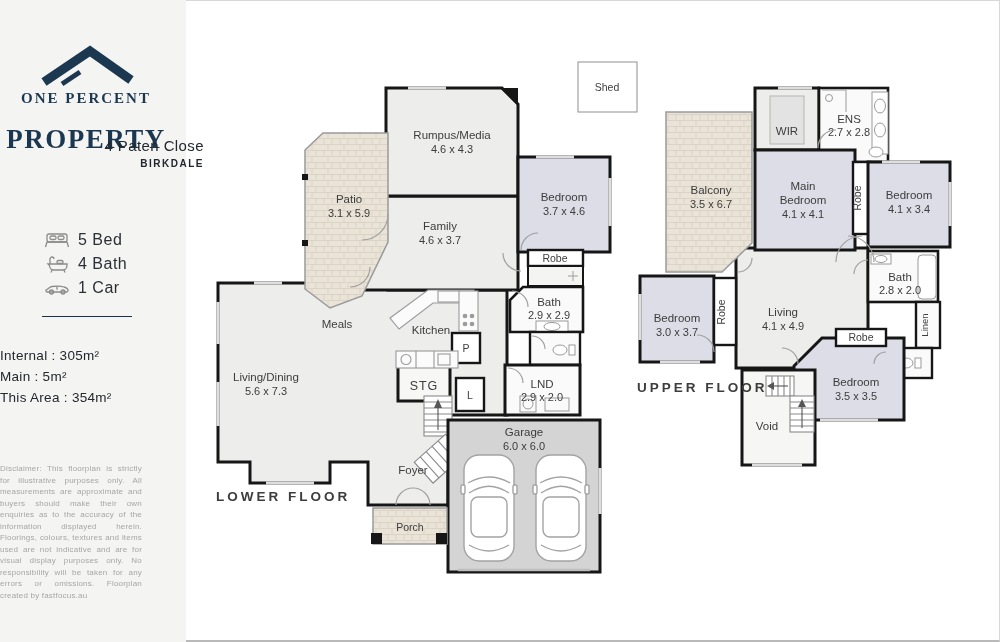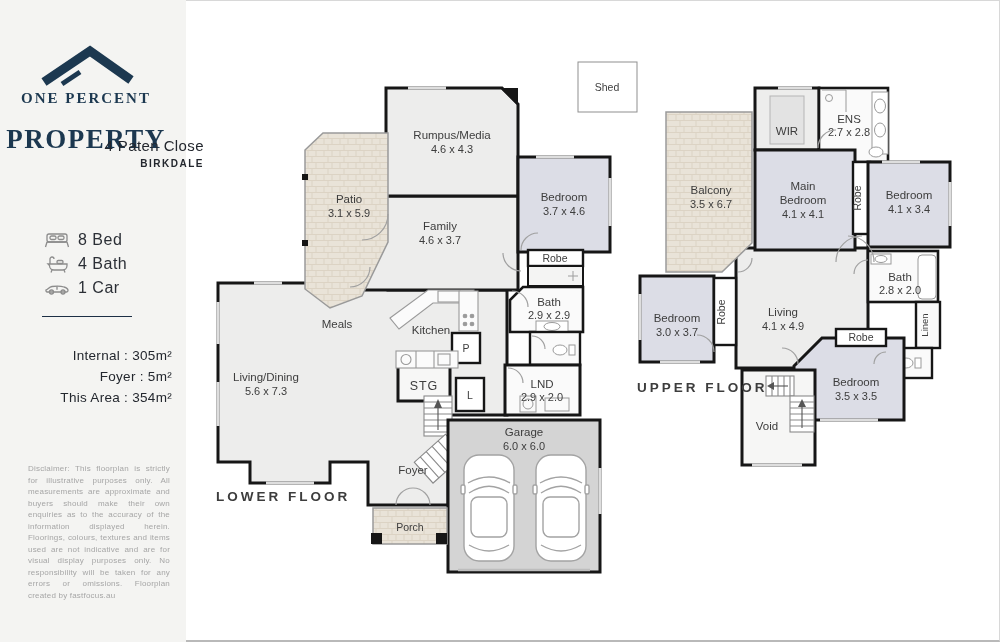--- a/index.html
+++ b/index.html
@@ -13,22 +13,22 @@
   .logo-l1{font-family:"Liberation Serif","DejaVu Serif",serif;font-size:15px;letter-spacing:2px;font-weight:700;}
   .logo-l2{font-family:"Liberation Serif","DejaVu Serif",serif;font-size:27px;letter-spacing:1.5px;font-weight:700;margin-top:17px;}
   .address{position:absolute;left:0;top:137px;width:172px;text-align:right;color:#23272e;margin-left:32px;}
   .addr1{font-size:15px;font-weight:500;letter-spacing:.4px;}
   .addr2{font-size:10px;font-weight:700;letter-spacing:1.5px;margin-top:4px;}
   .features{position:absolute;left:44px;top:228px;color:#2b2f36;}
   .feat-row{display:flex;align-items:center;height:24px;}
   .feat-row svg{width:26px;height:18px;margin-right:8px;}
   .feat-label{font-size:16px;letter-spacing:.5px;}
   .divider{position:absolute;left:42px;top:316px;width:90px;border-top:1.5px solid #1c2f45;}
-  .areas{position:absolute;left:0;top:345px;width:172px;text-align:right;color:#23272e;font-size:13.5px;line-height:21px;letter-spacing:.3px;}
-  .disclaimer{position:absolute;left:28px;top:463px;width:142px;font-size:8px;line-height:11.5px;
+  .areas{position:absolute;left:0;top:345px;width:172px;text-align:left;color:#23272e;font-size:13.5px;line-height:21px;letter-spacing:.3px;}
+  .disclaimer{position:absolute;left:0;top:463px;width:142px;font-size:8px;line-height:11.5px;
               color:#a6a6a6;text-align:justify;letter-spacing:.2px;}
   
   .plan{position:absolute;left:0;top:0;}
   .plan text{font-family:"Liberation Sans","DejaVu Sans",sans-serif;fill:#3d3d3d;}
   .rname{font-size:11.5px;}
   .rdim{font-size:11px;}
   .rsmall{font-size:10.5px;}
   .ftitle{font-size:13.5px;font-weight:600;letter-spacing:3px;fill:#2c2c2c;}
 </style>
 </head>
@@ -52,21 +52,21 @@
   </div>
 
   <div class="features">
     <div class="feat-row">
       <svg viewBox="0 0 26 18" fill="none" stroke="#8c8c8c" stroke-width="1.3">
         <rect x="3" y="3" width="20" height="8" rx="2"></rect>
           <path d="M3,11 L1.5,16 M23,11 L24.5,16 M3,11 H23"></path>
         <rect x="6" y="5" width="6" height="3.5" rx="1.5"></rect>
           <rect x="14" y="5" width="6" height="3.5" rx="1.5"></rect>
       </svg>
-      <span class="feat-label">8 Bed</span>
+      <span class="feat-label">5 Bed</span>
     </div>
     <div class="feat-row">
       <svg viewBox="0 0 26 18" fill="none" stroke="#8c8c8c" stroke-width="1.3">
         <path d="M4,9 H23 V10.5 a4.5,4.5 0 0 1 -4.5,4.5 H10 a4.5,4.5 0 0 1 -4.5,-4.5 Z"></path>
         <path d="M6,9 V4 a2,2 0 0 1 4,0 M8,15 L7,17.5 M20,15 L21,17.5"></path>
         <rect x="13" y="5.5" width="6" height="3" rx="1.2"></rect>
       </svg>
       <span class="feat-label">4 Bath</span>
     </div>
     <div class="feat-row">
@@ -77,21 +77,21 @@
           <path d="M13,7.2 V10.8"></path>
       </svg>
       <span class="feat-label">1 Car</span>
     </div>
   </div>
 
   <div class="divider"></div>
 
   <div class="areas">
     <div>Internal : 305m²</div>
-    <div>Foyer : 5m²</div>
+    <div>Main : 5m²</div>
     <div>This Area : 354m²</div>
   </div>
 
   <div class="disclaimer">Disclaimer: This floorplan is strictly for illustrative purposes only. All measurements are approximate and buyers should make their own enquiries as to the accuracy of the information displayed herein. Floorings, colours, textures and items used are not indicative and are for visual display purposes only. No responsibility will be taken for any errors or omissions. Floorplan created by fastfocus.au</div>
 </div>
 
 <svg class="plan" width="1000" height="642" viewBox="0 0 1000 642">
   <defs>
     <pattern id="tiles" width="16" height="12" patternUnits="userSpaceOnUse">
       <rect width="16" height="12" fill="#e9e3d8"></rect>

